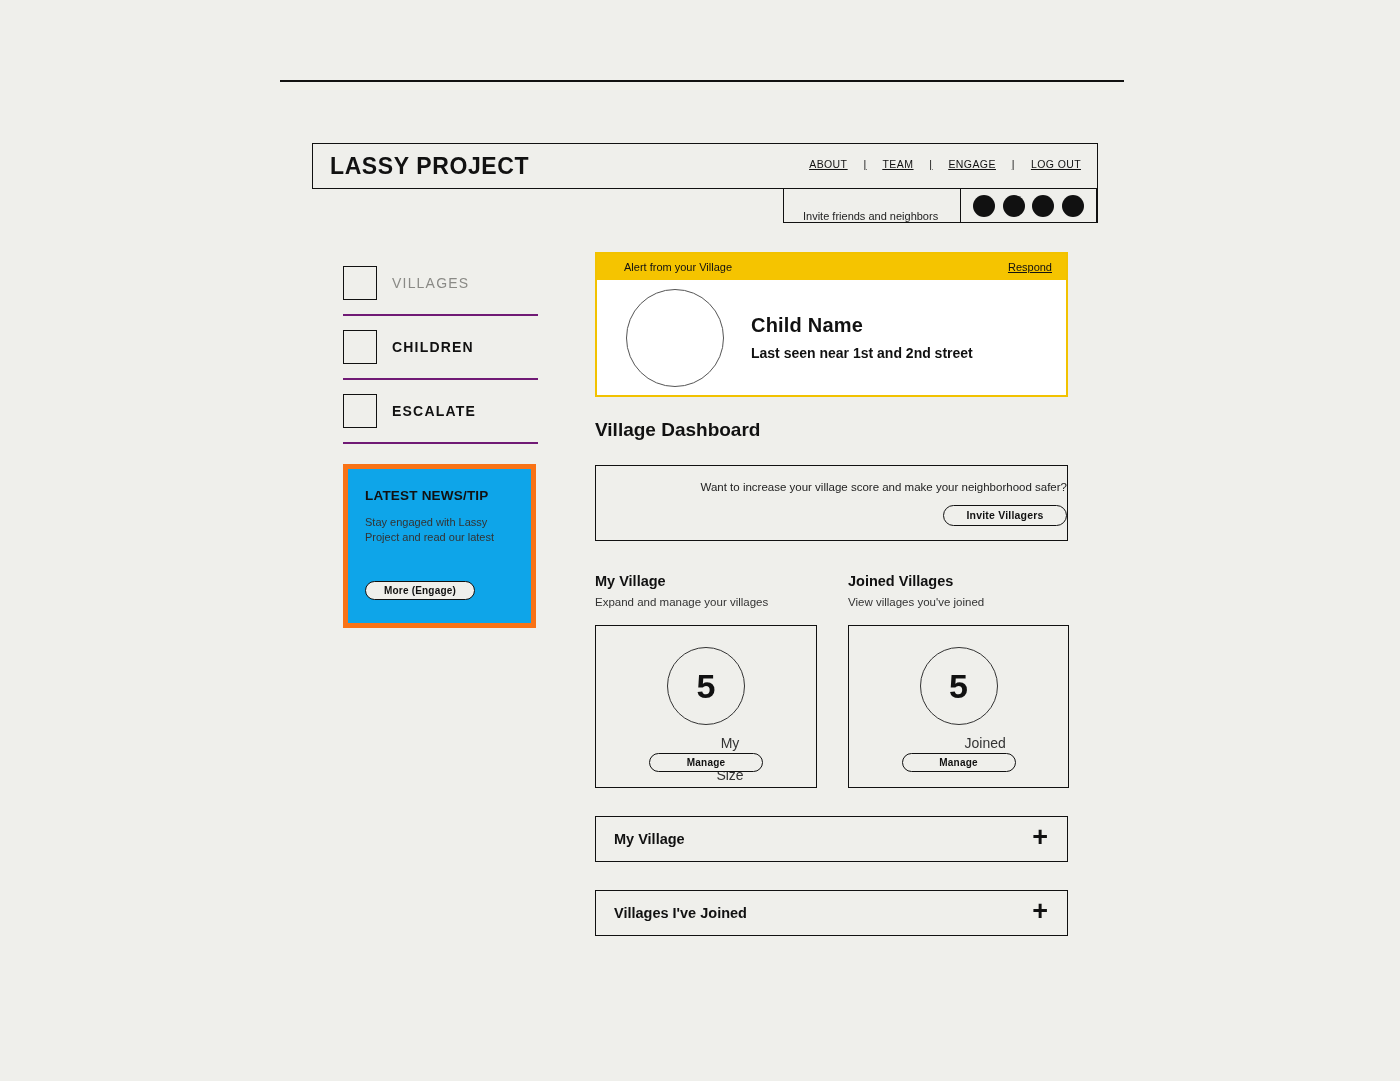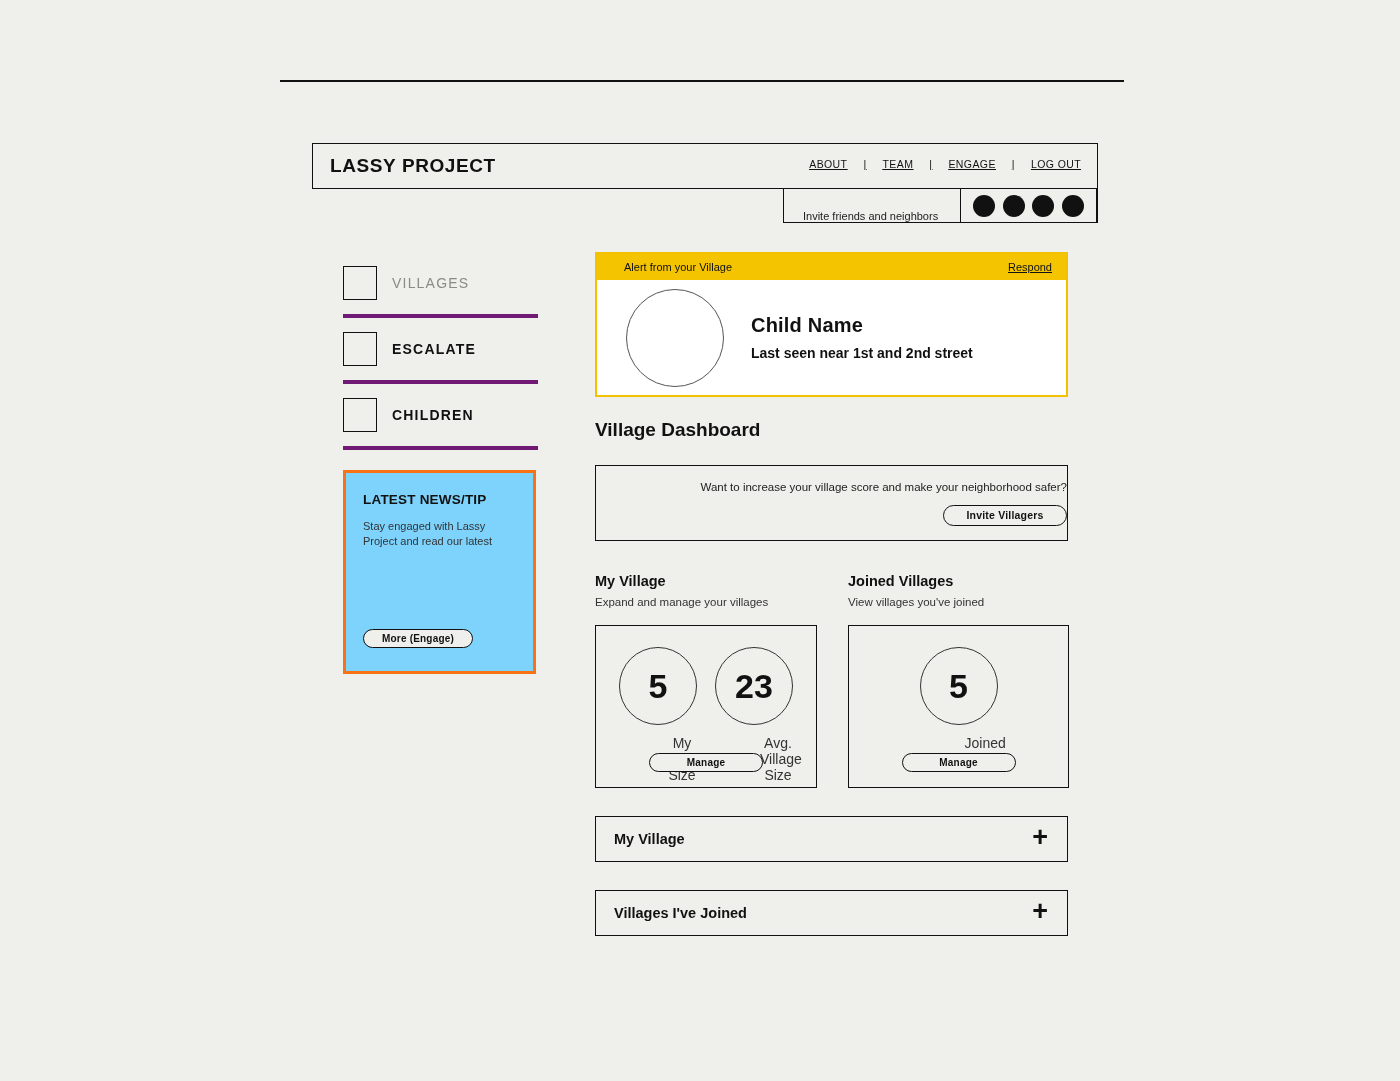--- a/index.html
+++ b/index.html
@@ -49,21 +49,21 @@
     width: 786px;
     height: 46px;
     border: 1px solid #111;
     background: #efefeb;
     box-sizing: border-box;
     display: flex;
     align-items: center;
   }
   .brand {
     margin-left: 17px;
-    font-size: 19px;
+    font-size: 23px;
     font-weight: bold;
     letter-spacing: 0.6px;
   }
   .nav-links {
     position: absolute;
     right: 14px;
     top: 14px;
     display: flex;
     align-items: center;
     font-size: 10.5px;
@@ -128,21 +128,21 @@
 
   
   .left-col {
     position: absolute;
     left: 31px;
     top: 0;
     width: 195px;
   }
   .menu-item {
     height: 62px;
-    border-bottom: 4px solid #701a75;
+    border-bottom: 2px solid #701a75;
     display: flex;
     align-items: center;
   }
   .menu-box {
     width: 34px;
     height: 34px;
     border: 1px solid #111;
     background: #efefeb;
     box-sizing: border-box;
   }
@@ -153,25 +153,25 @@
     color: #8a8a86;
   }
   .menu-label.dark {
     color: #111;
     font-weight: bold;
   }
 
   .news-card {
     margin-top: 20px;
     width: 193px;
-    height: 204px;
-    border: 3px solid #f97316;
+    height: 164px;
+    border: 5px solid #f97316;
     box-sizing: border-box;
     position: relative;
-    background: #7dd3fc;
+    background: #0ea5e9;
   }
   .news-title {
     margin: 19px 0 0 17px;
     font-size: 13.5px;
     font-weight: bold;
     letter-spacing: 0.2px;
   }
   .news-body {
     margin: 12px 17px 0 17px;
     font-size: 11px;
@@ -422,26 +422,26 @@
 
     <div class="left-col">
 
       <div class="menu-item">
         <span class="menu-box"></span>
         <span class="menu-label">VILLAGES</span>
       </div>
 
       <div class="menu-item">
         <span class="menu-box"></span>
-        <span class="menu-label dark">ESCALATE</span>
+        <span class="menu-label dark">CHILDREN</span>
       </div>
 
       <div class="menu-item">
         <span class="menu-box"></span>
-        <span class="menu-label dark">CHILDREN</span>
+        <span class="menu-label dark">ESCALATE</span>
       </div>
 
       <div class="news-card">
         <div class="news-title">LATEST NEWS/TIP</div>
         <div class="news-body">Stay engaged with Lassy Project and read our latest</div>
         <button class="btn news-btn">More (Engage)</button>
       </div>
 
     </div>
 
@@ -471,24 +471,20 @@
       <div class="stats-row">
 
         <div class="stat-col-a">
           <div class="stat-head">My Village</div>
           <div class="stat-sub">Expand and manage your villages</div>
           <div class="stat-card">
             <div class="circle-row">
               <div class="circle-wrap">
                 <div class="circle">5</div>
                 <div class="circle-label">My Village Size</div>
-              </div>
-              <div class="circle-wrap">
-                <div class="circle">23</div>
-                <div class="circle-label">Avg. Village Size</div>
               </div>
             </div>
             <button class="btn manage-btn">Manage</button>
           </div>
         </div>
 
         <div class="stat-col-b">
           <div class="stat-head">Joined Villages</div>
           <div class="stat-sub">View villages you've joined</div>
           <div class="stat-card">

